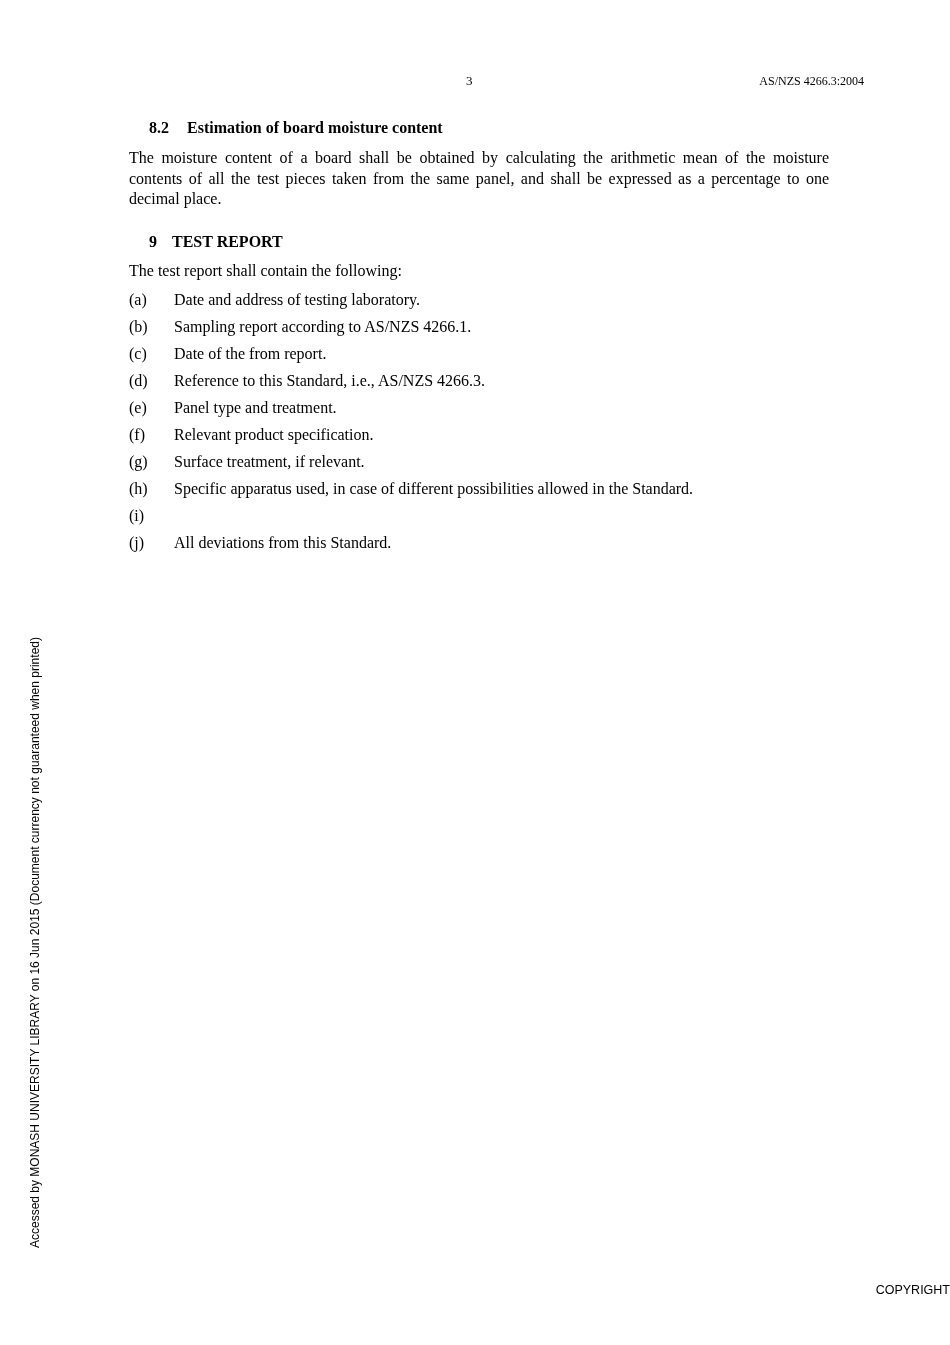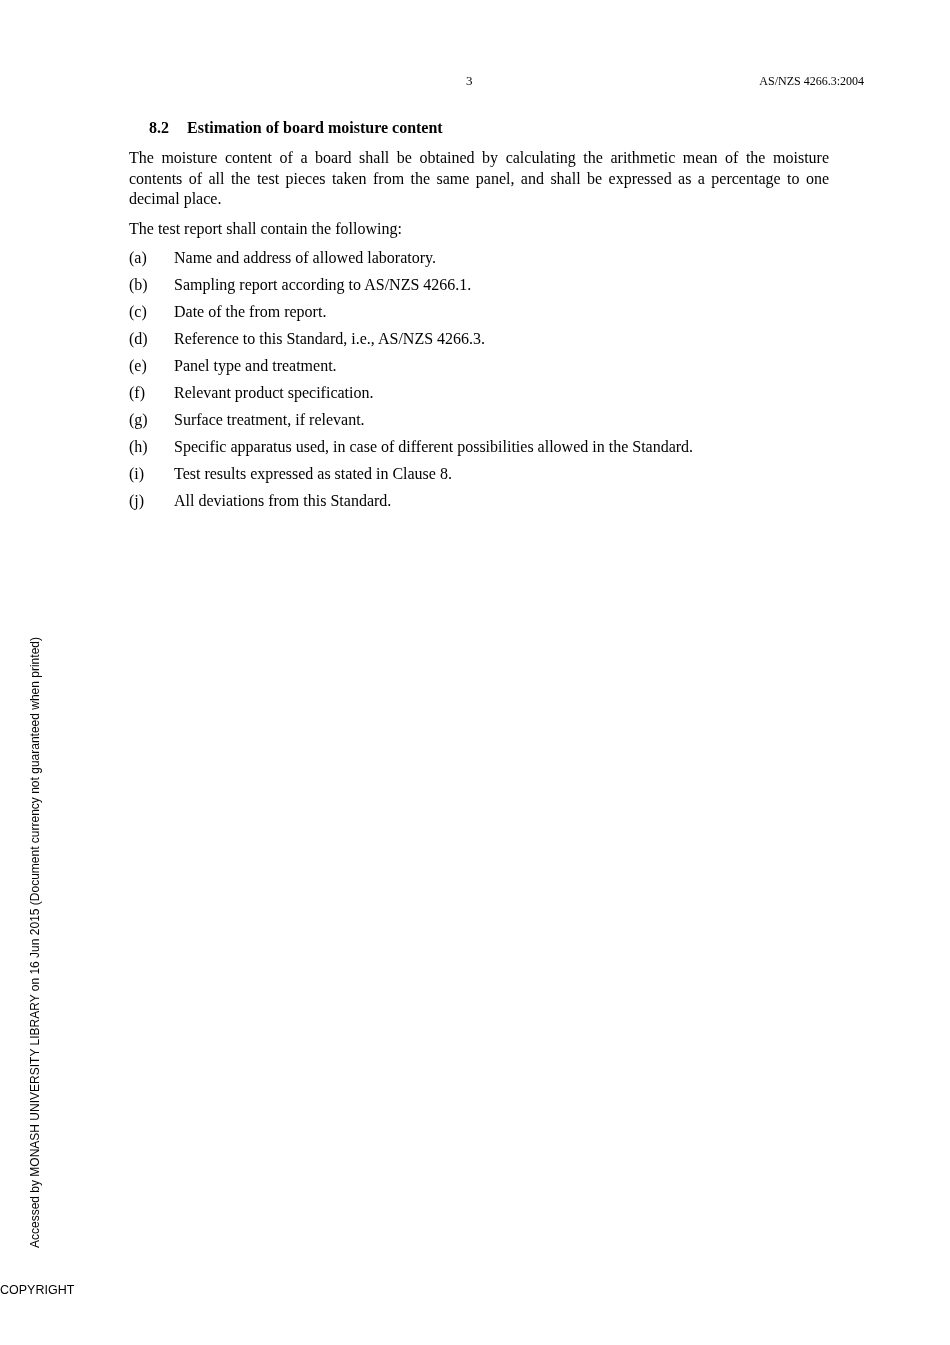--- a/index.html
+++ b/index.html
@@ -78,42 +78,43 @@
       white-space: nowrap;
       font-family: "Liberation Sans", sans-serif;
       font-size: 12px;
       line-height: 14px;
     }
     .footer {
       position: absolute;
       left: 0;
       width: 950px;
       top: 1283px;
-      text-align: left;
+      text-align: right;
       font-family: "Liberation Sans", sans-serif;
       font-size: 12.5px;
       line-height: 14px;
     }
   </style>
 </head>
 <body>
 
 <div class="page-number">3</div>
 <div class="doc-id">AS/NZS 4266.3:2004</div>
 
 <div class="content">
   <h2 class="heading h82"><span class="num">8.2</span><span>Estimation of board moisture content</span></h2>
   <p class="para p1">The moisture content of a board shall be obtained by calculating the arithmetic mean of the moisture contents of all the test pieces taken from the same panel, and shall be expressed as a percentage to one decimal place.</p>
 
+  <h2 class="heading h9"><span class="num">9</span><span>TEST REPORT</span></h2>
   <p class="para p2">The test report shall contain the following:</p>
 
   <ul class="list">
     <li>
         <span class="marker">(a)</span>
-        <span>Name and address of allowed laboratory.</span>
+        <span>Date and address of testing laboratory.</span>
       </li>
     <li>
         <span class="marker">(b)</span>
         <span>Sampling report according to AS/NZS 4266.1.</span>
       </li>
     <li>
         <span class="marker">(c)</span>
         <span>Date of the from report.</span>
       </li>
     <li>
@@ -131,21 +132,20 @@
     <li>
         <span class="marker">(g)</span>
         <span>Surface treatment, if relevant.</span>
       </li>
     <li>
         <span class="marker">(h)</span>
         <span>Specific apparatus used, in case of different possibilities allowed in the Standard.</span>
       </li>
     <li>
         <span class="marker">(i)</span>
-        <span>Test results expressed as stated in Clause 8.</span>
       </li>
     <li>
         <span class="marker">(j)</span>
         <span>All deviations from this Standard.</span>
       </li>
   </ul>
 </div>
 
 <div class="side-note">Accessed by MONASH UNIVERSITY LIBRARY on 16 Jun 2015 (Document currency not guaranteed when printed)</div>
 

